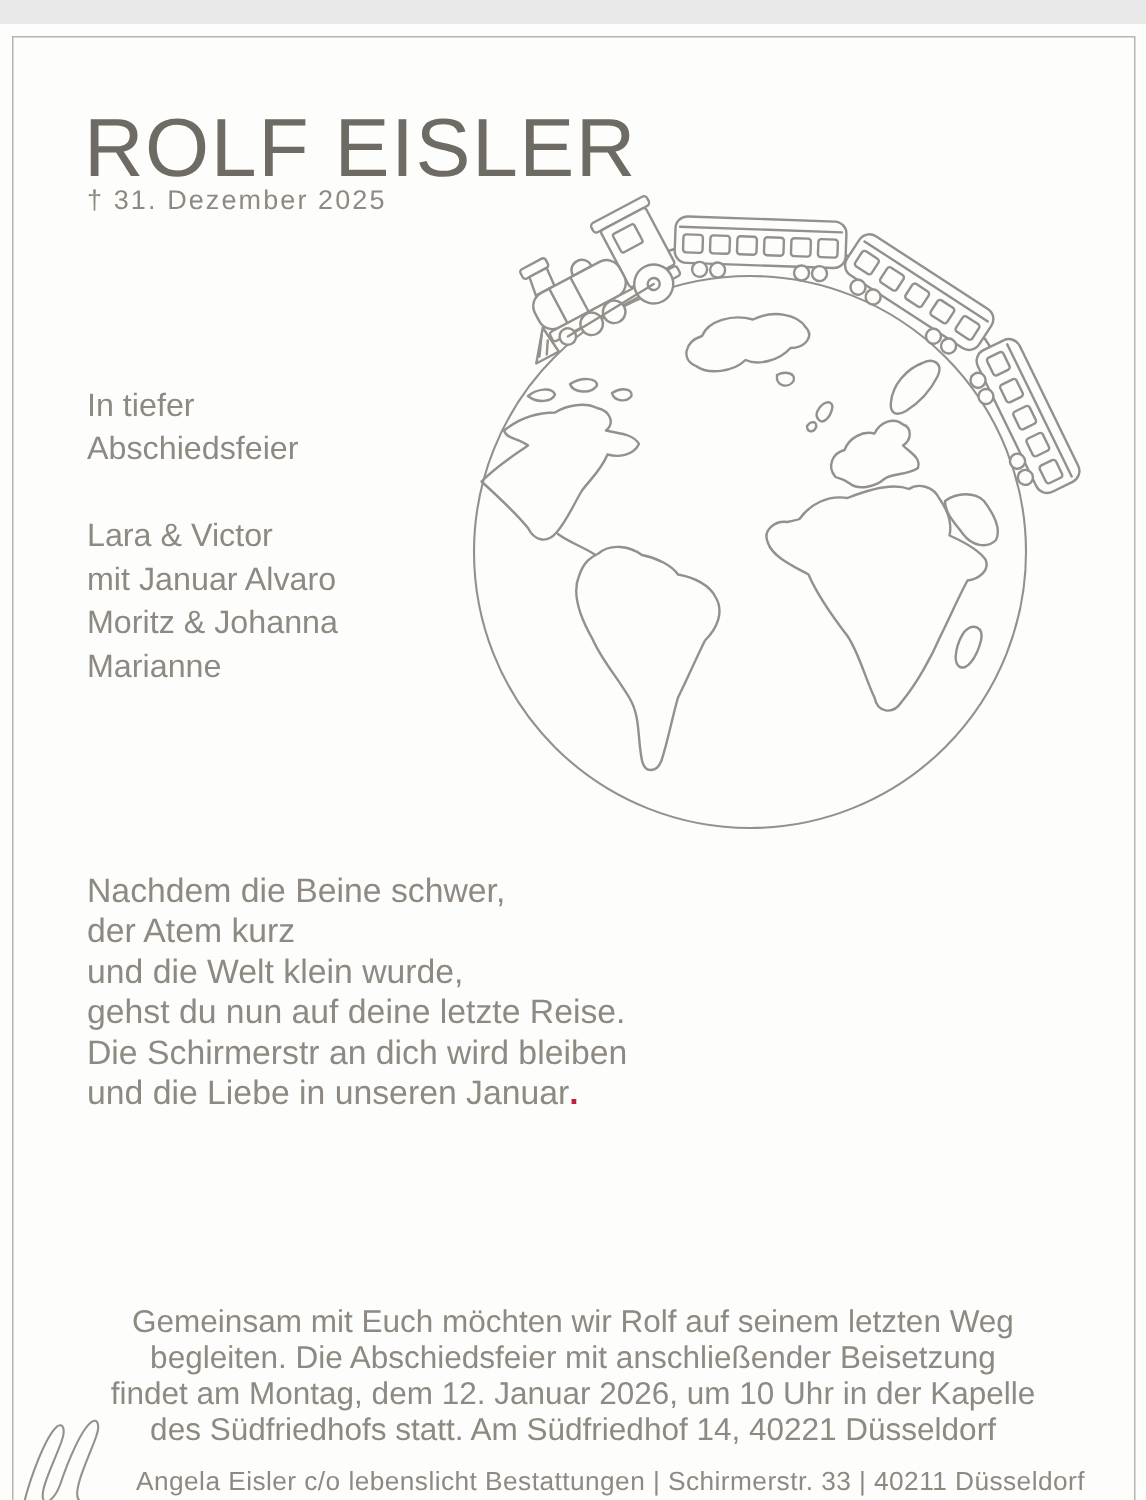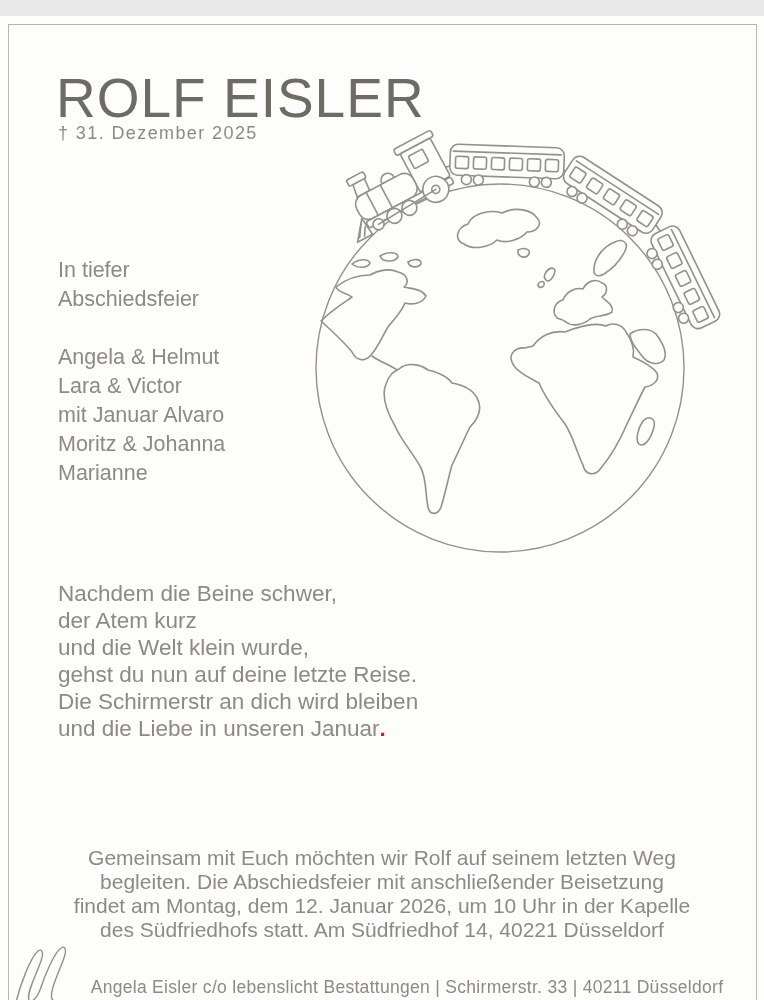--- a/index.html
+++ b/index.html
@@ -36,21 +36,21 @@
     font-size:21.5px;line-height:29px;color:var(--text-color);
   }
   .condolence .gap{height:29px;}
   .poem{
     position:absolute;left:58px;top:564px;
     font-size:22.5px;line-height:27px;color:var(--text-color);
     white-space:nowrap;
   }
   .accent{color:var(--accent);font-weight:bold;}
   .announcement{
-    position:absolute;left:30px;right:30px;top:830px;
+    position:absolute;left:30px;right:30px;top:854px;
     text-align:center;font-size:21px;line-height:24px;
     color:var(--text-color);
   }
   .footer{
     position:absolute;left:80px;right:30px;top:961px;
     text-align:center;font-size:17.5px;color:var(--text-color);
     letter-spacing:0.3px;
   }
   .illu{position:absolute;left:300px;top:110px;width:430px;height:440px;}
   .logo{position:absolute;left:12px;top:926px;width:112px;height:64px;}
@@ -171,21 +171,20 @@
       <circle class="fw" cx="-24" cy="18" r="5"></circle>
       <circle class="fw" cx="24" cy="18" r="5"></circle>
       <circle class="fw" cx="36" cy="18" r="5"></circle>
     </g>
   </svg>
 
   <div class="condolence">
     <div>In tiefer</div>
     <div>Abschiedsfeier</div>
     <div class="gap"></div>
-    <div>Angela &amp; Helmut</div>
     <div>Lara &amp; Victor</div>
     <div>mit Januar Alvaro</div>
     <div>Moritz &amp; Johanna</div>
     <div>Marianne</div>
   </div>
 
   <div class="poem">
     <div>Nachdem die Beine schwer,</div>
     <div>der Atem kurz</div>
     <div>und die Welt klein wurde,</div>

